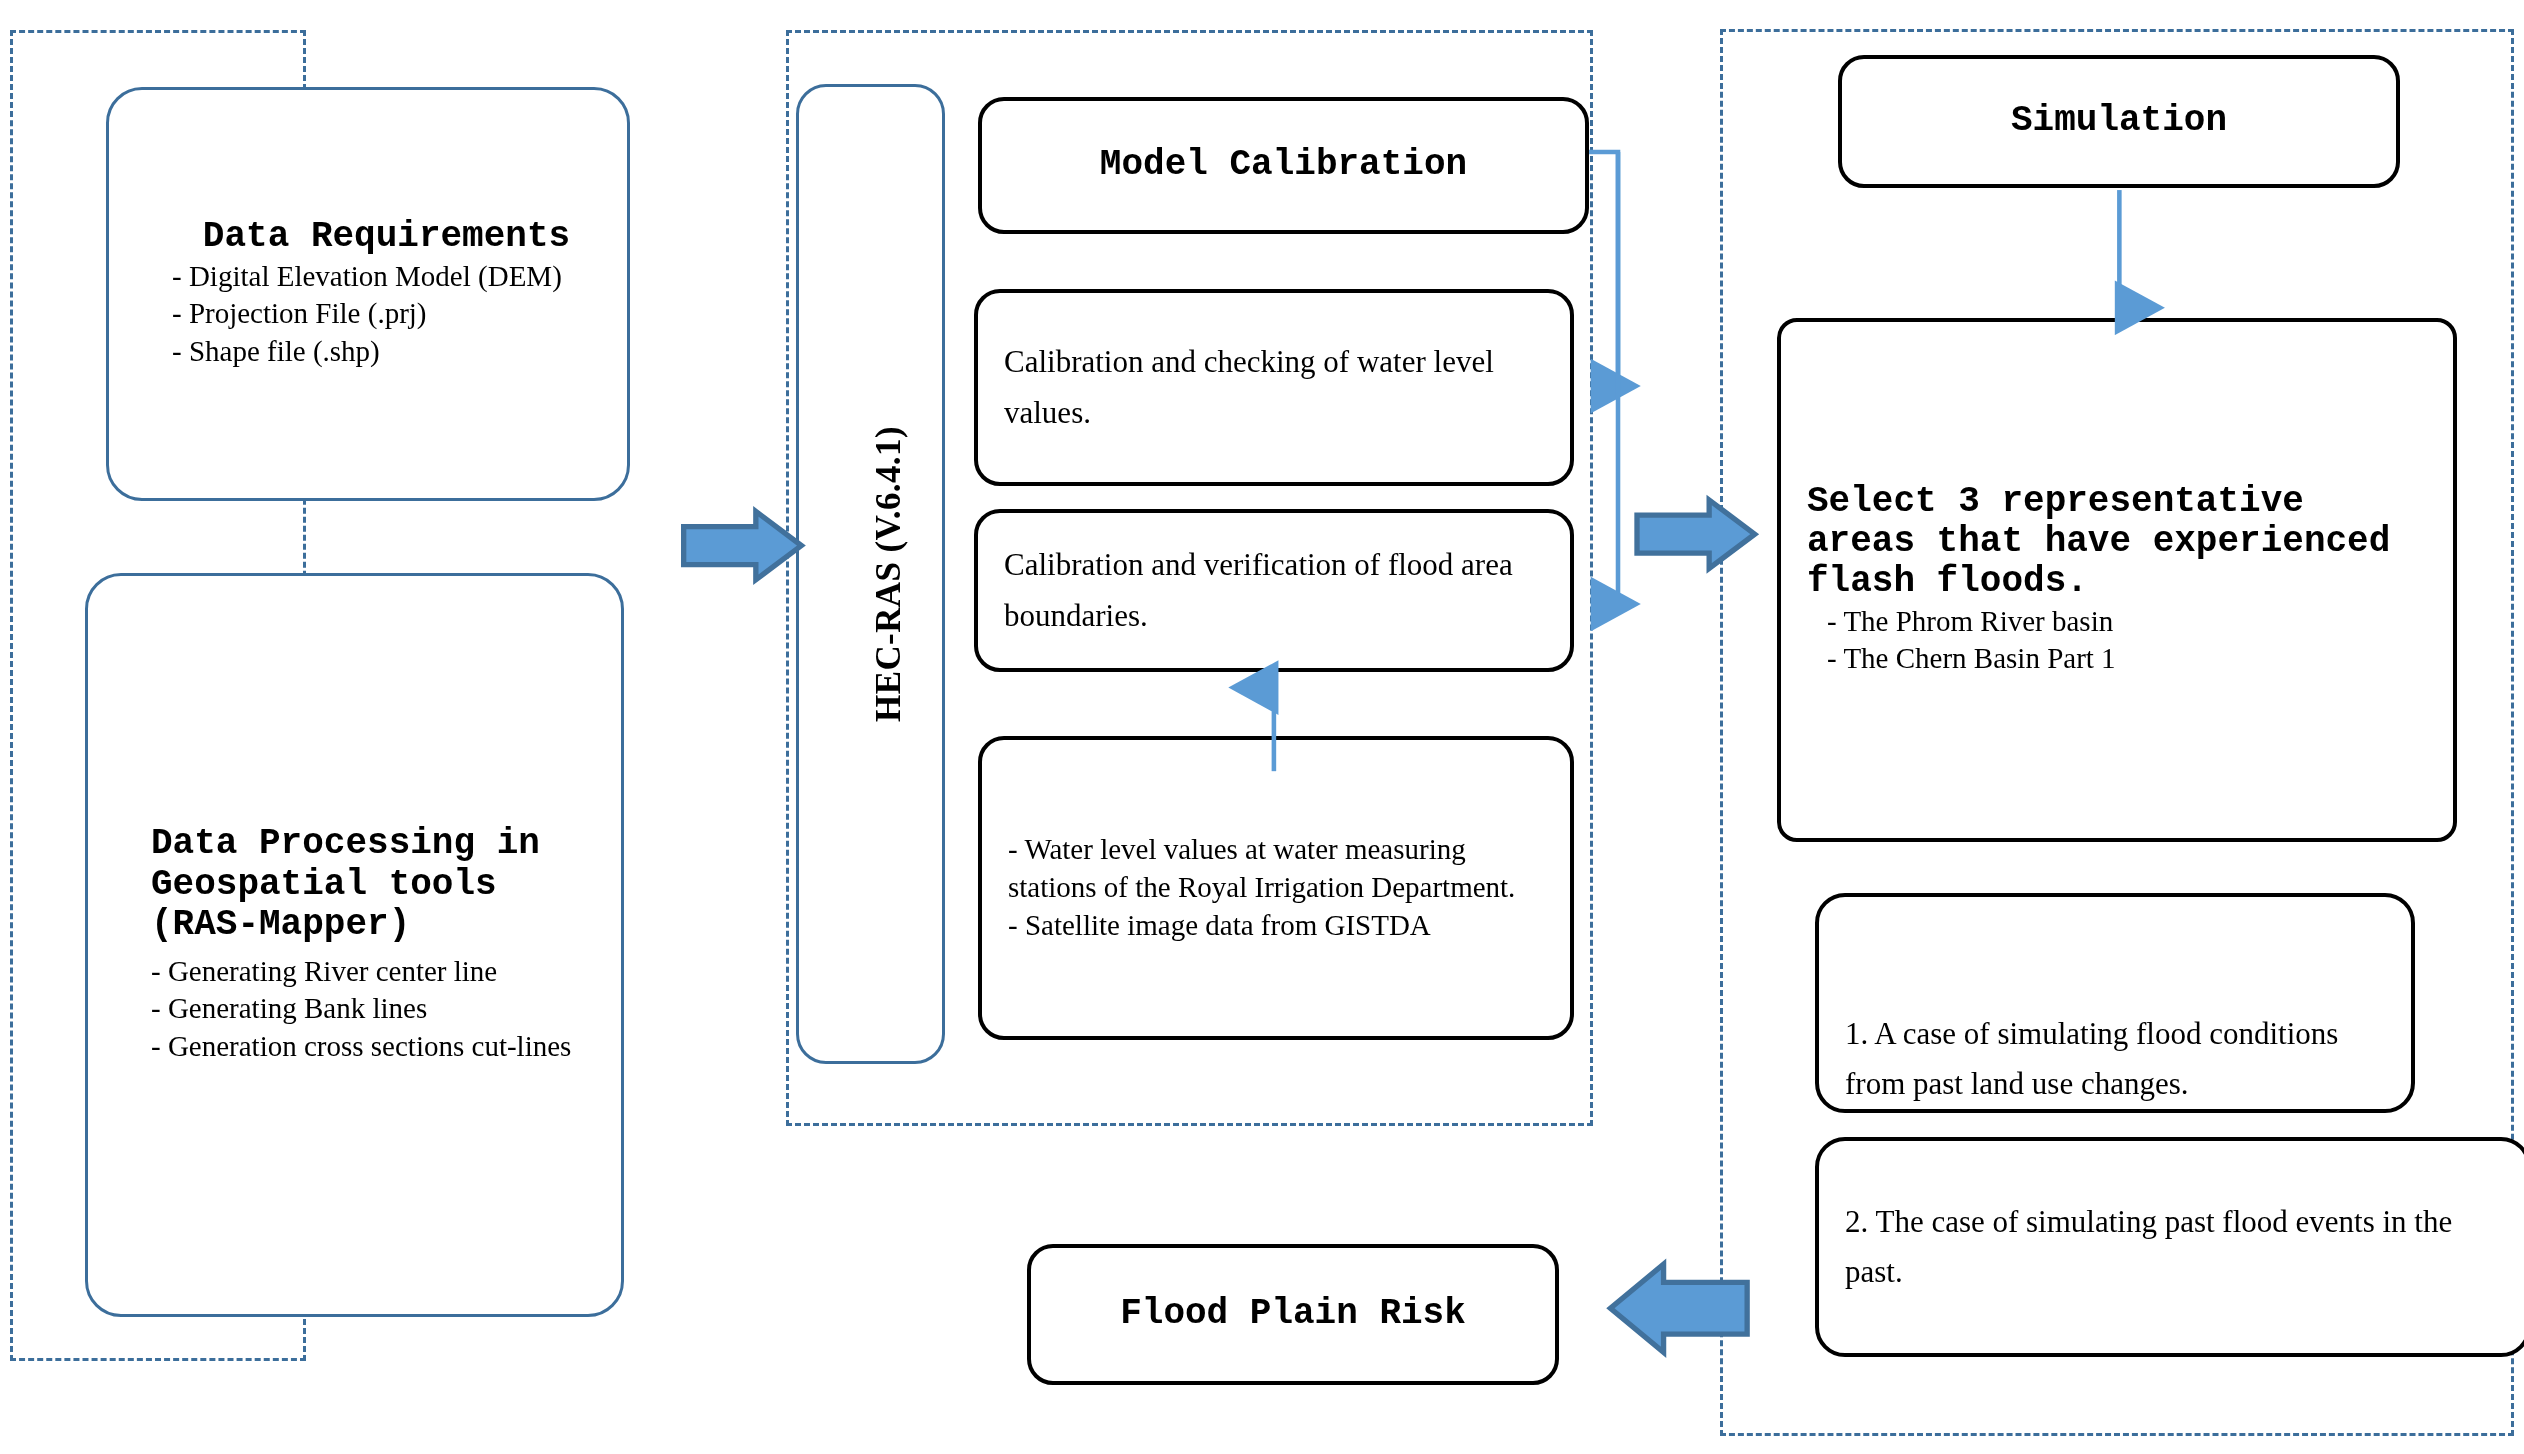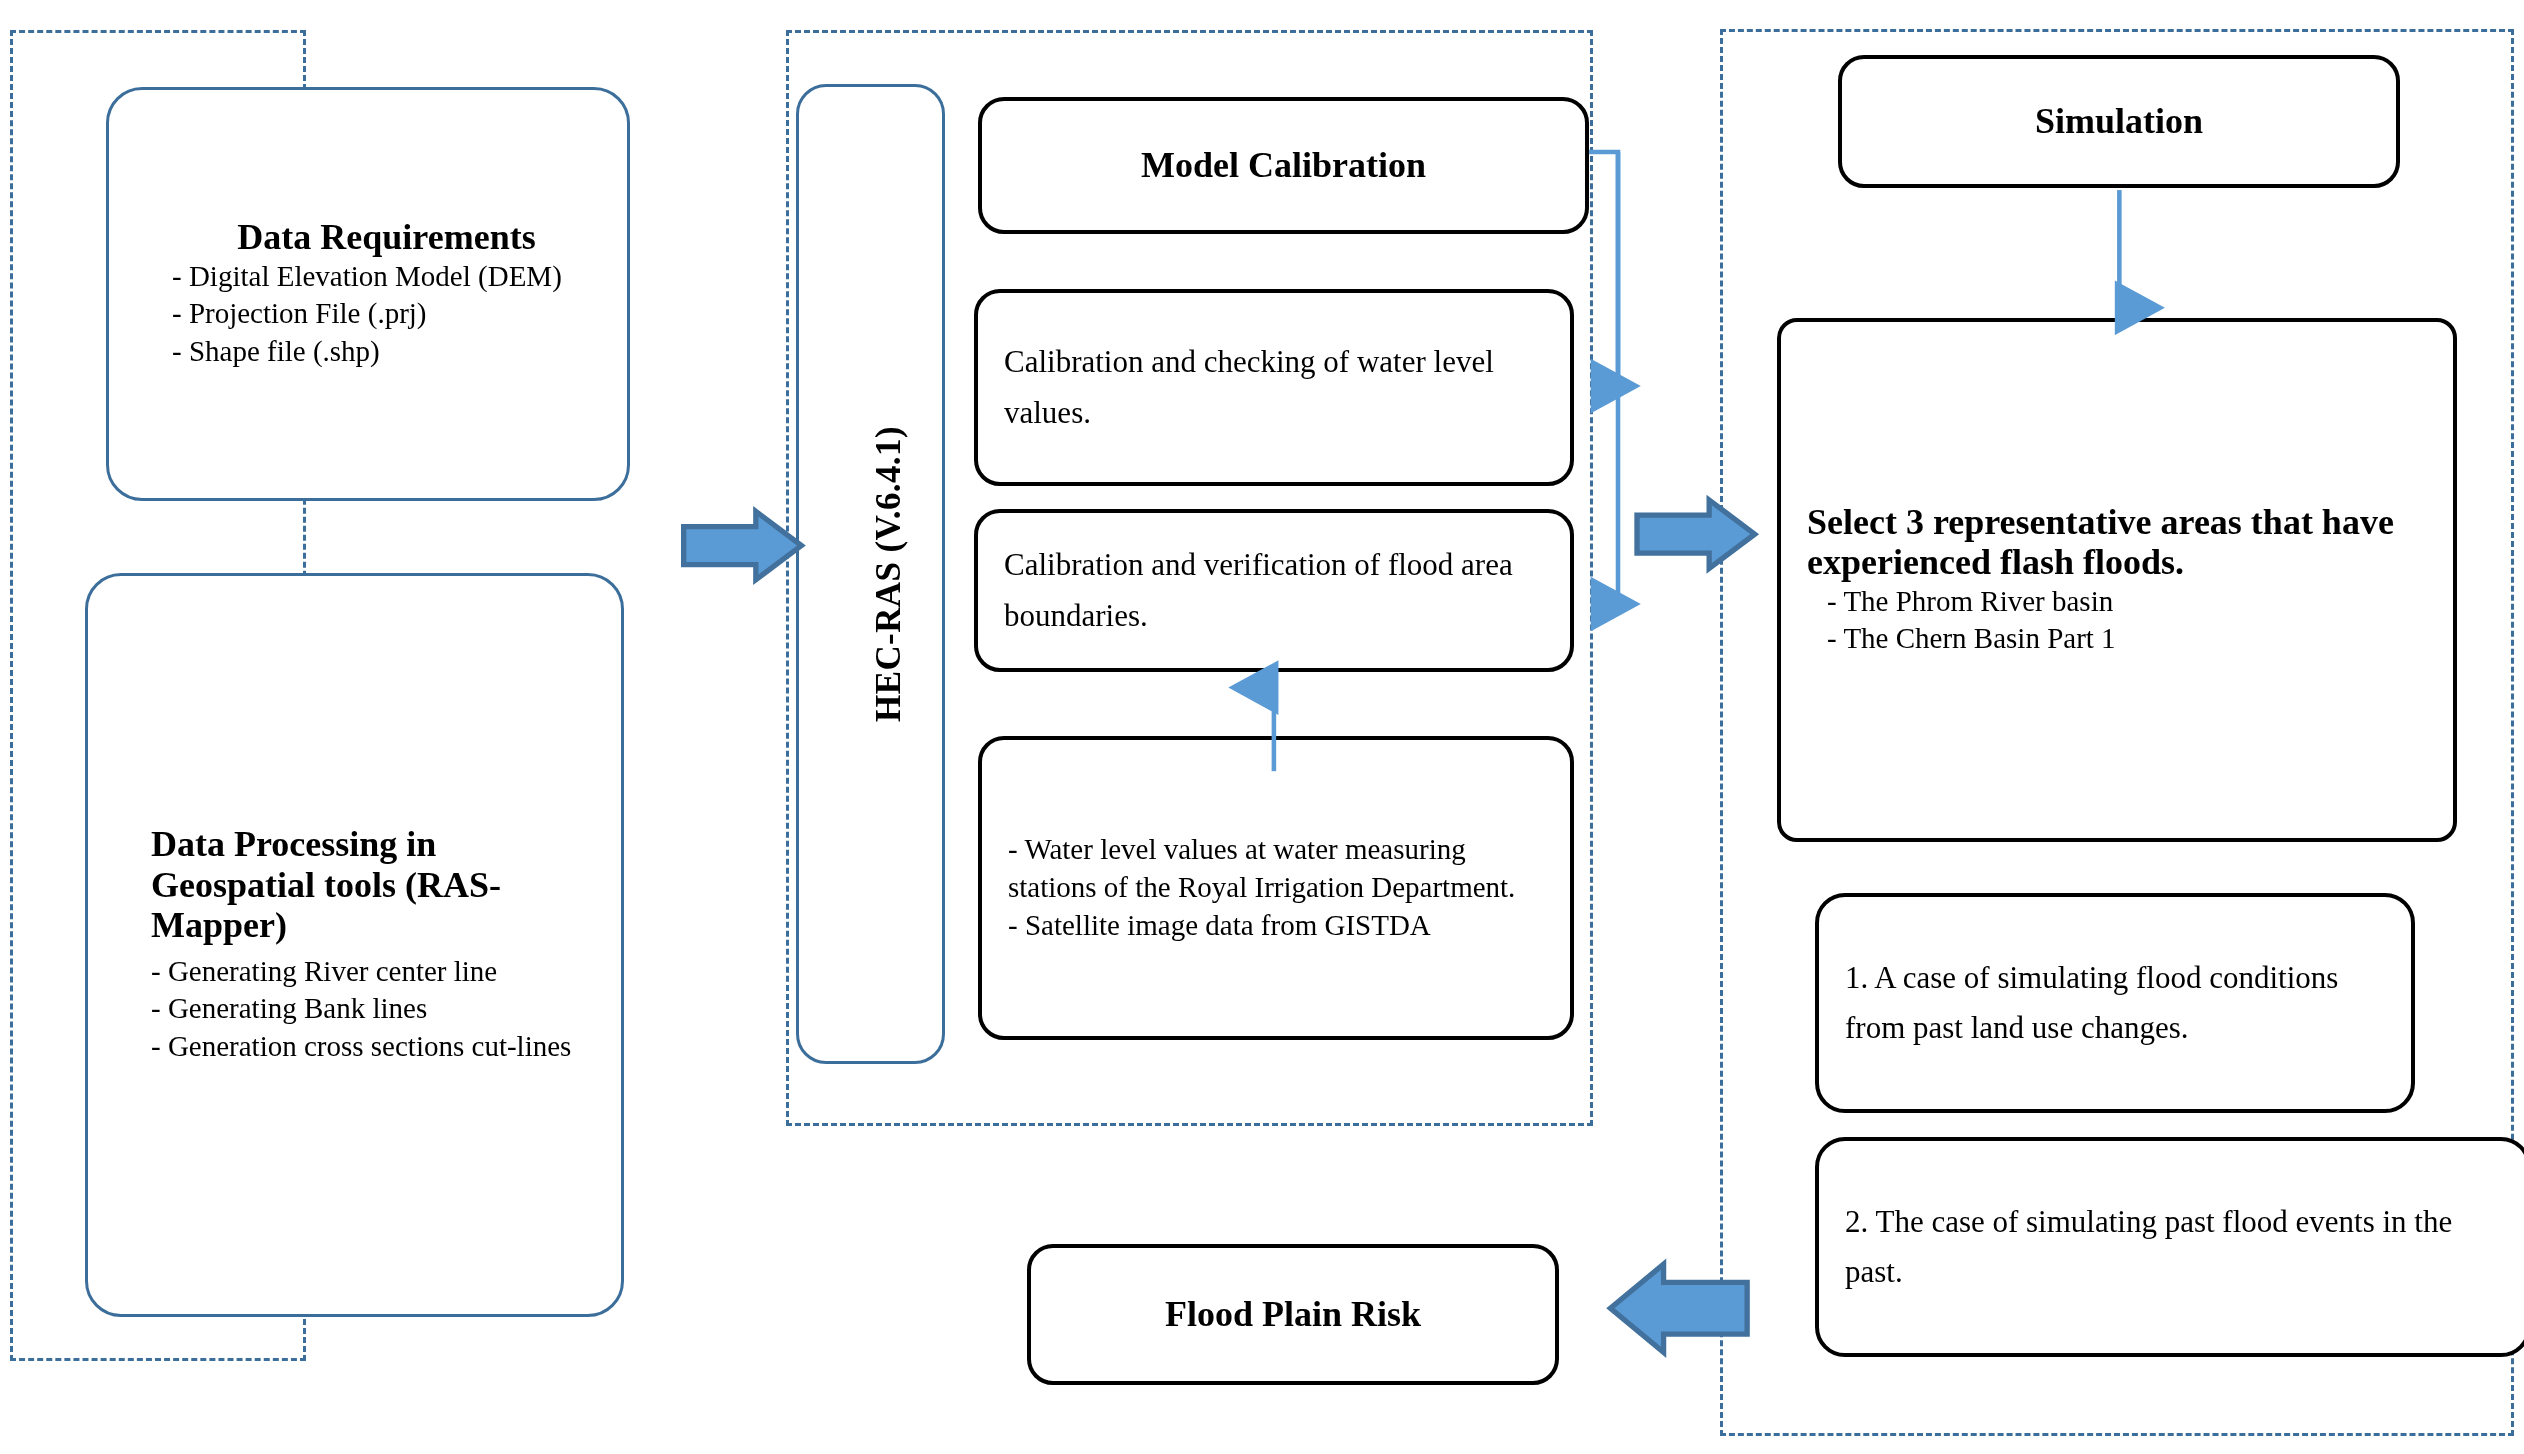--- a/index.html
+++ b/index.html
@@ -40,20 +40,21 @@
   .node.black { border: 4.6px solid #000000; }
 
   .node .inner {
     padding: 0 26px;
   }
 
   .title {
     font-weight: bold;
     color: #000000;
     line-height: 1.12;
+    font-family: Liberation Mono, monospace;
   }
   .title.center { text-align: center; }
   .body {
     color: #000000;
     line-height: 1.30;
   }
   .body.loose { line-height: 1.62; }
   .fs-head-lg { font-size: 36px; }
   .fs-body    { font-size: 29px; }
   .fs-body-lg { font-size: 31px; }
@@ -154,21 +155,21 @@
   </div>
 
   <div class="node black" style="left:1777px; top:318px; width:680px; height:524px; border-radius:20px;">
     <div class="inner">
       <div class="title fs-head-lg">Select 3 representative areas that have experienced flash floods.</div>
       <div class="body fs-body" style="padding-left:20px;">- The Phrom River basin</div>
       <div class="body fs-body" style="padding-left:20px;">- The Chern Basin Part 1</div>
     </div>
   </div>
 
-  <div class="node black" style="left:1815px; top:893px; width:600px; height:220px; border-radius:30px;">
+  <div class="node black" style="left:1815px; top:893px; width:600px; height:220px; border-radius:30px;justify-content:flex-end;">
     <div class="inner">
       <div class="body loose fs-body-lg">1. A case of simulating flood conditions from past land use changes.</div>
     </div>
   </div>
 
   <div class="node black" style="left:1815px; top:1137px; width:716px; height:220px; border-radius:30px;">
     <div class="inner">
       <div class="body loose fs-body-lg">2. The case of simulating past flood events in the past.</div>
     </div>
   </div>

